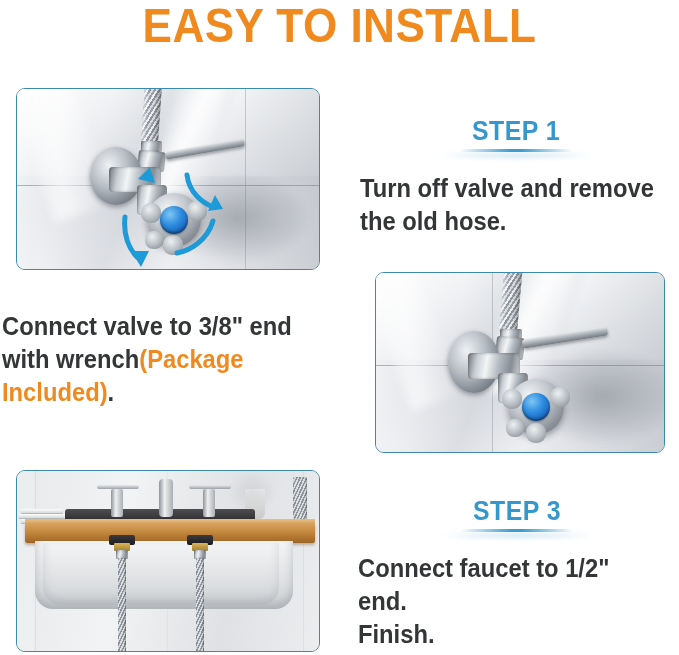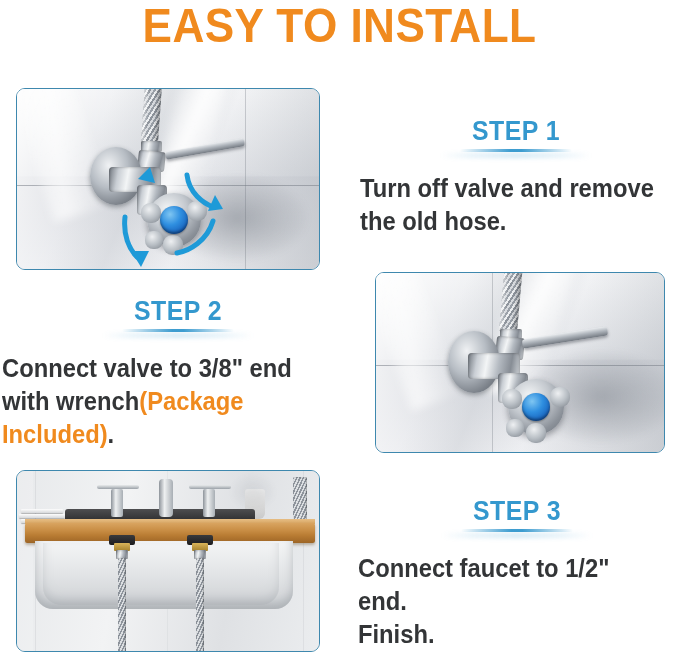--- a/index.html
+++ b/index.html
@@ -224,25 +224,20 @@
     <div class="step-rule" style="width:112px;"></div>
     <div class="step-rule-glow" style="width:150px;"></div>
   </div>
   <div class="step-body right-col" style="margin-top:14px;">
     <div>Turn off valve and remove</div>
     <div>the old hose.</div>
   </div>
 </div>
 
 <div class="step-block" style="left:2px;top:296px;width:352px;">
-  <div>
-    <div class="step-head">STEP 2</div>
-    <div class="step-rule" style="width:112px;"></div>
-    <div class="step-rule-glow" style="width:150px;"></div>
-  </div>
   <div class="step-body" style="margin-top:14px;">
     <div>Connect valve to 3/8" end</div>
     <div><span>with wrench</span><span class="hl-orange">(Package Included)</span><span>.</span></div>
   </div>
 </div>
 
 <div class="photo" id="photo-2">
   <div class="ph-inner">
     <div class="wall"></div>
     <div class="grout-h" style="top:92px;"></div>

